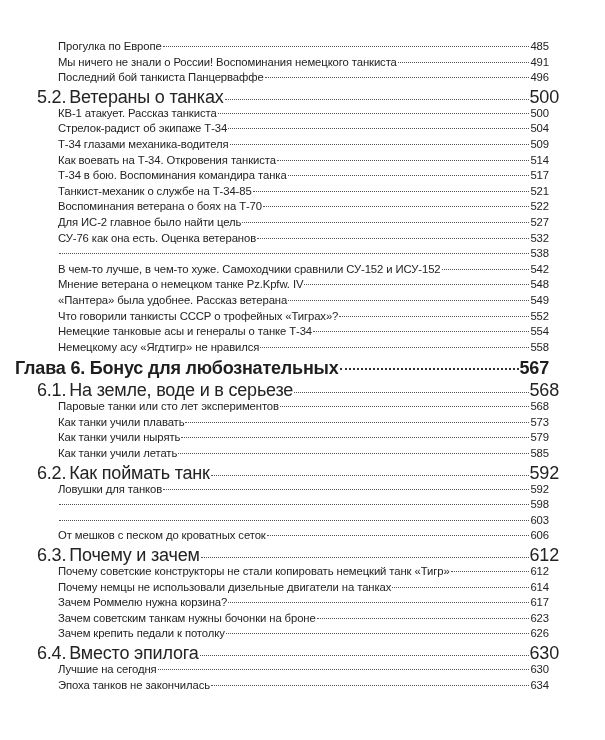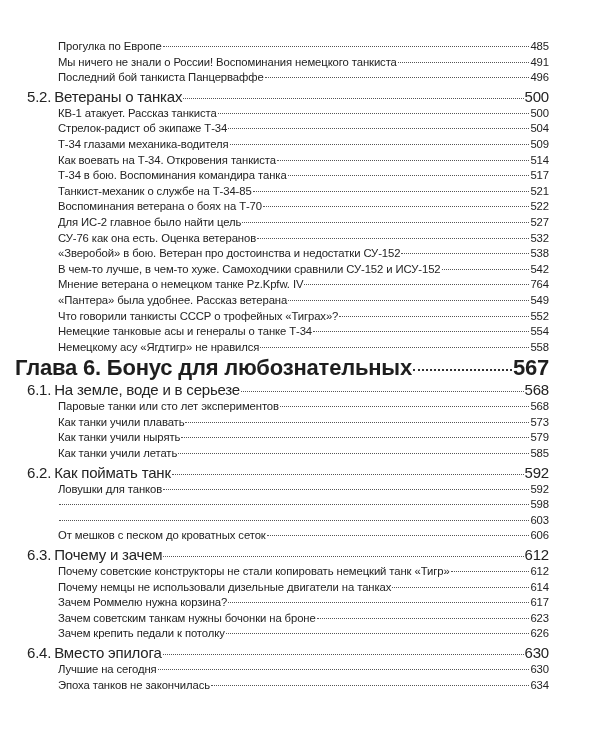--- a/index.html
+++ b/index.html
@@ -19,27 +19,27 @@
     border-bottom: 1px dotted #555; height: 0; transform: translateY(-3px);
     align-self: baseline;
   }
   .row .page { flex: 0 0 auto; text-align: center; }
 
   .entry {
     margin-left: 58px; width: 491px; height: 15.6px; line-height: 15.6px;
     font-size: 11.3px; letter-spacing: -0.1px;
   }
   .section {
-    margin-left: 27px; width: 522px; height: 20px; line-height: 22px;
-    font-size: 15px; letter-spacing: -0.2px;
+    margin-left: 37px; width: 522px; height: 20px; line-height: 22px;
+    font-size: 18px; letter-spacing: -0.2px;
   }
   .section .num { margin-right: 3px; }
   .chapter {
     margin-left: 15px; width: 534px; height: 24px; line-height: 26px;
-    font-size: 22px; font-weight: bold; letter-spacing: -0.2px; color: #1e1e1e;
+    font-size: 18px; font-weight: bold; letter-spacing: -0.2px; color: #1e1e1e;
   }
   .chapter .leader { border-bottom: 2px dotted #333; transform: translateY(-4px); }
 </style>
 </head>
 <body>
 
 <div class="toc">
 
   <div class="row entry">
       <span class="title">Прогулка по Европе</span>
@@ -101,33 +101,32 @@
       <span class="title">Для ИС-2 главное было найти цель</span>
       <span class="leader"></span>
       <span class="page">527</span>
     </div>
   <div class="row entry">
       <span class="title">СУ-76 как она есть. Оценка ветеранов</span>
       <span class="leader"></span>
       <span class="page">532</span>
     </div>
   <div class="row entry">
-      <span class="title">«Зверобой» в бою. Ветеран про достоинства и недостатки СУ-152</span>
       <span class="leader"></span>
       <span class="page">538</span>
     </div>
   <div class="row entry">
       <span class="title">В чем-то лучше, в чем-то хуже. Самоходчики сравнили СУ-152 и ИСУ-152</span>
       <span class="leader"></span>
       <span class="page">542</span>
     </div>
   <div class="row entry">
       <span class="title">Мнение ветерана о немецком танке Pz.Kpfw. IV</span>
       <span class="leader"></span>
-      <span class="page">764</span>
+      <span class="page">548</span>
     </div>
   <div class="row entry">
       <span class="title">«Пантера» была удобнее. Рассказ ветерана</span>
       <span class="leader"></span>
       <span class="page">549</span>
     </div>
   <div class="row entry">
       <span class="title">Что говорили танкисты СССР о трофейных «Тиграх»?</span>
       <span class="leader"></span>
       <span class="page">552</span>

